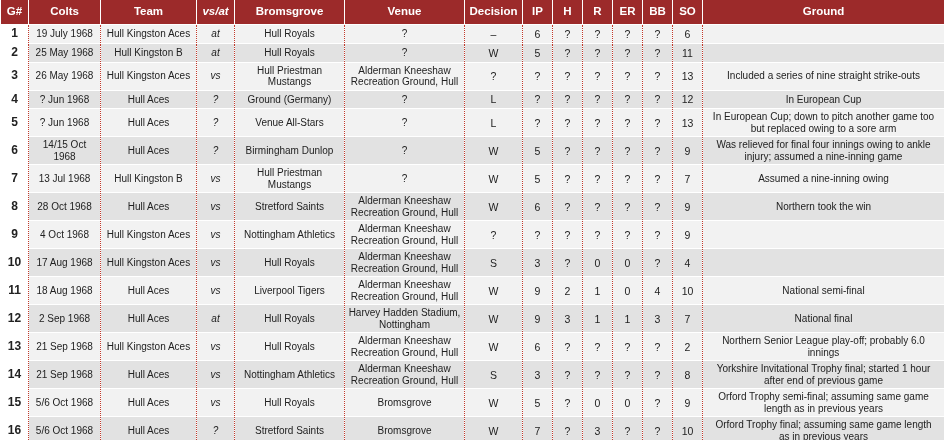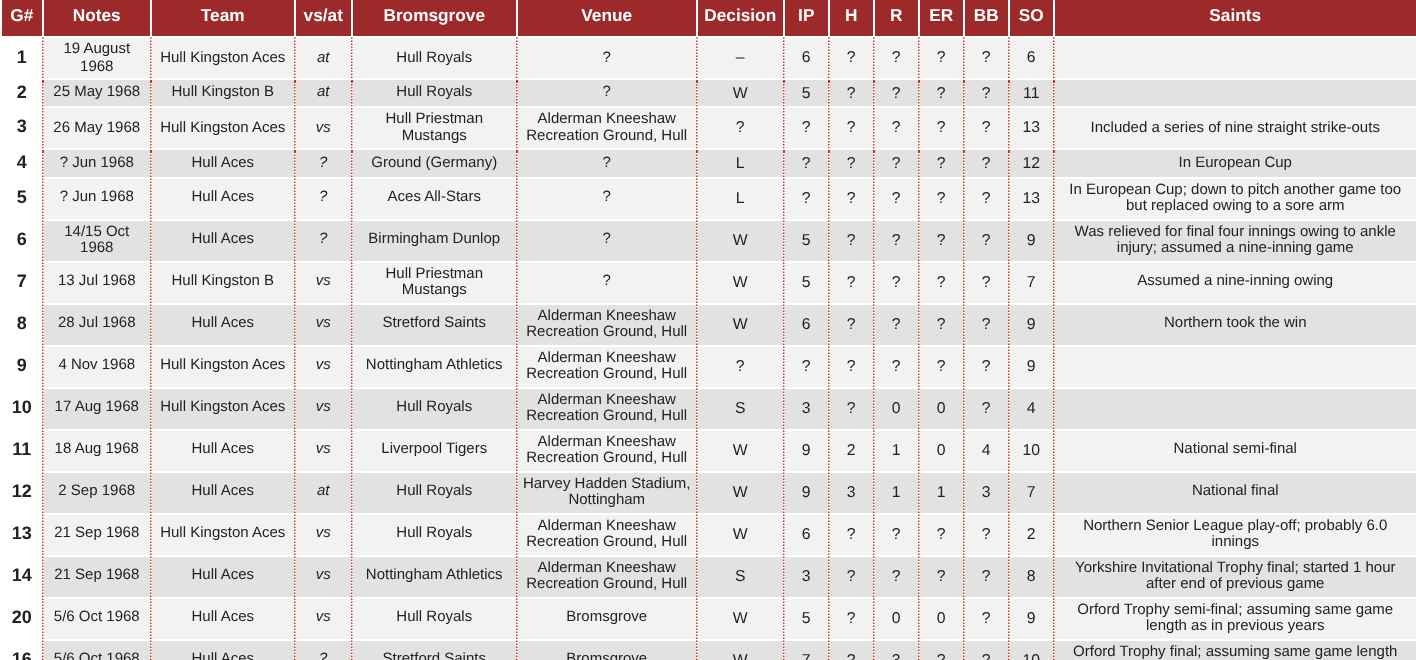--- a/index.html
+++ b/index.html
@@ -96,39 +96,39 @@
       <col style="width:30px">
       <col style="width:30px">
       <col style="width:30px">
       <col style="width:30px">
       <col style="width:30px">
       <col style="width:242px">
     </colgroup>
     <thead>
       <tr>
         <th class="sep-left">G#</th>
-        <th class="sep-left">Notes</th>
+        <th class="sep-left">Colts</th>
         <th class="sep-left">Team</th>
-        <th class="sep-left" style="">vs/at</th>
+        <th class="sep-left" style="font-style:italic">vs/at</th>
         <th class="sep-left">Bromsgrove</th>
         <th class="sep-left">Venue</th>
         <th class="sep-left">Decision</th>
         <th class="sep-left">IP</th>
         <th class="sep-left">H</th>
         <th class="sep-left">R</th>
         <th class="sep-left">ER</th>
         <th class="sep-left">BB</th>
         <th class="sep-left">SO</th>
-        <th class="sep-left">Saints</th>
+        <th class="sep-left">Ground</th>
       </tr>
     </thead>
     <tbody id="tbody">
         <tr class="odd">
           <td class="gnum">1</td>
-          <td class="date">19 August 1968</td>
+          <td class="date">19 July 1968</td>
           <td class="team">Hull Kingston Aces</td>
           <td class="vsat">at</td>
           <td class="opp">Hull Royals</td>
           <td class="venue">?</td>
           <td class="stat">–</td>
           <td class="stat">6</td>
           <td class="stat">?</td>
           <td class="stat">?</td>
           <td class="stat">?</td>
           <td class="stat">?</td>
@@ -181,21 +181,21 @@
           <td class="stat">?</td>
           <td class="stat">?</td>
           <td class="stat">12</td>
           <td class="notes">In European Cup</td>
         </tr>
         <tr class="odd">
           <td class="gnum">5</td>
           <td class="date">? Jun 1968</td>
           <td class="team">Hull Aces</td>
           <td class="vsat">?</td>
-          <td class="opp">Aces All-Stars</td>
+          <td class="opp">Venue All-Stars</td>
           <td class="venue">?</td>
           <td class="stat">L</td>
           <td class="stat">?</td>
           <td class="stat">?</td>
           <td class="stat">?</td>
           <td class="stat">?</td>
           <td class="stat">?</td>
           <td class="stat">13</td>
           <td class="notes">In European Cup; down to pitch another game too but replaced owing to a sore arm</td>
         </tr>
@@ -226,37 +226,37 @@
           <td class="stat">5</td>
           <td class="stat">?</td>
           <td class="stat">?</td>
           <td class="stat">?</td>
           <td class="stat">?</td>
           <td class="stat">7</td>
           <td class="notes">Assumed a nine-inning owing</td>
         </tr>
         <tr class="even">
           <td class="gnum">8</td>
-          <td class="date">28 Jul 1968</td>
+          <td class="date">28 Oct 1968</td>
           <td class="team">Hull Aces</td>
           <td class="vsat">vs</td>
           <td class="opp">Stretford Saints</td>
           <td class="venue">Alderman Kneeshaw Recreation Ground, Hull</td>
           <td class="stat">W</td>
           <td class="stat">6</td>
           <td class="stat">?</td>
           <td class="stat">?</td>
           <td class="stat">?</td>
           <td class="stat">?</td>
           <td class="stat">9</td>
           <td class="notes">Northern took the win</td>
         </tr>
         <tr class="odd">
           <td class="gnum">9</td>
-          <td class="date">4 Nov 1968</td>
+          <td class="date">4 Oct 1968</td>
           <td class="team">Hull Kingston Aces</td>
           <td class="vsat">vs</td>
           <td class="opp">Nottingham Athletics</td>
           <td class="venue">Alderman Kneeshaw Recreation Ground, Hull</td>
           <td class="stat">?</td>
           <td class="stat">?</td>
           <td class="stat">?</td>
           <td class="stat">?</td>
           <td class="stat">?</td>
           <td class="stat">?</td>
@@ -337,21 +337,21 @@
           <td class="stat">S</td>
           <td class="stat">3</td>
           <td class="stat">?</td>
           <td class="stat">?</td>
           <td class="stat">?</td>
           <td class="stat">?</td>
           <td class="stat">8</td>
           <td class="notes">Yorkshire Invitational Trophy final; started 1 hour after end of previous game</td>
         </tr>
         <tr class="odd">
-          <td class="gnum">20</td>
+          <td class="gnum">15</td>
           <td class="date">5/6 Oct 1968</td>
           <td class="team">Hull Aces</td>
           <td class="vsat">vs</td>
           <td class="opp">Hull Royals</td>
           <td class="venue">Bromsgrove</td>
           <td class="stat">W</td>
           <td class="stat">5</td>
           <td class="stat">?</td>
           <td class="stat">0</td>
           <td class="stat">0</td>

